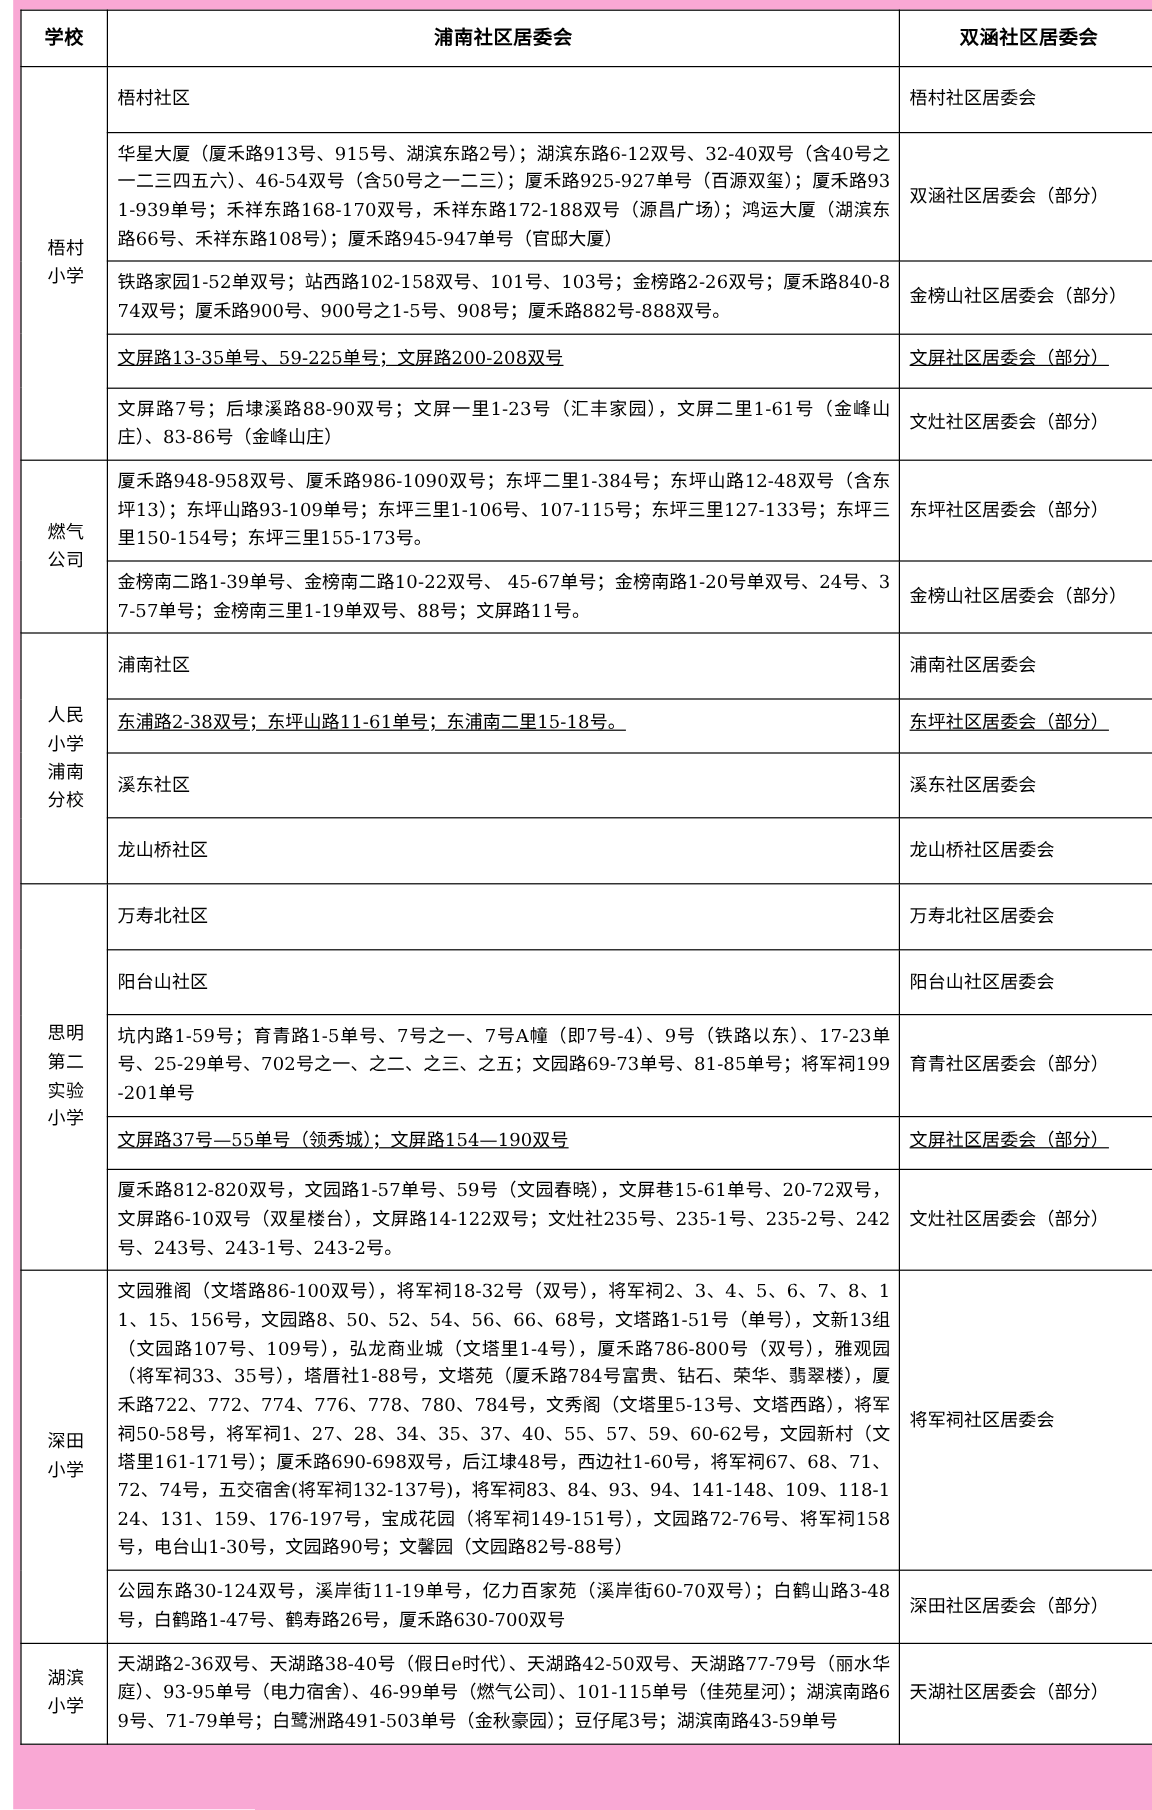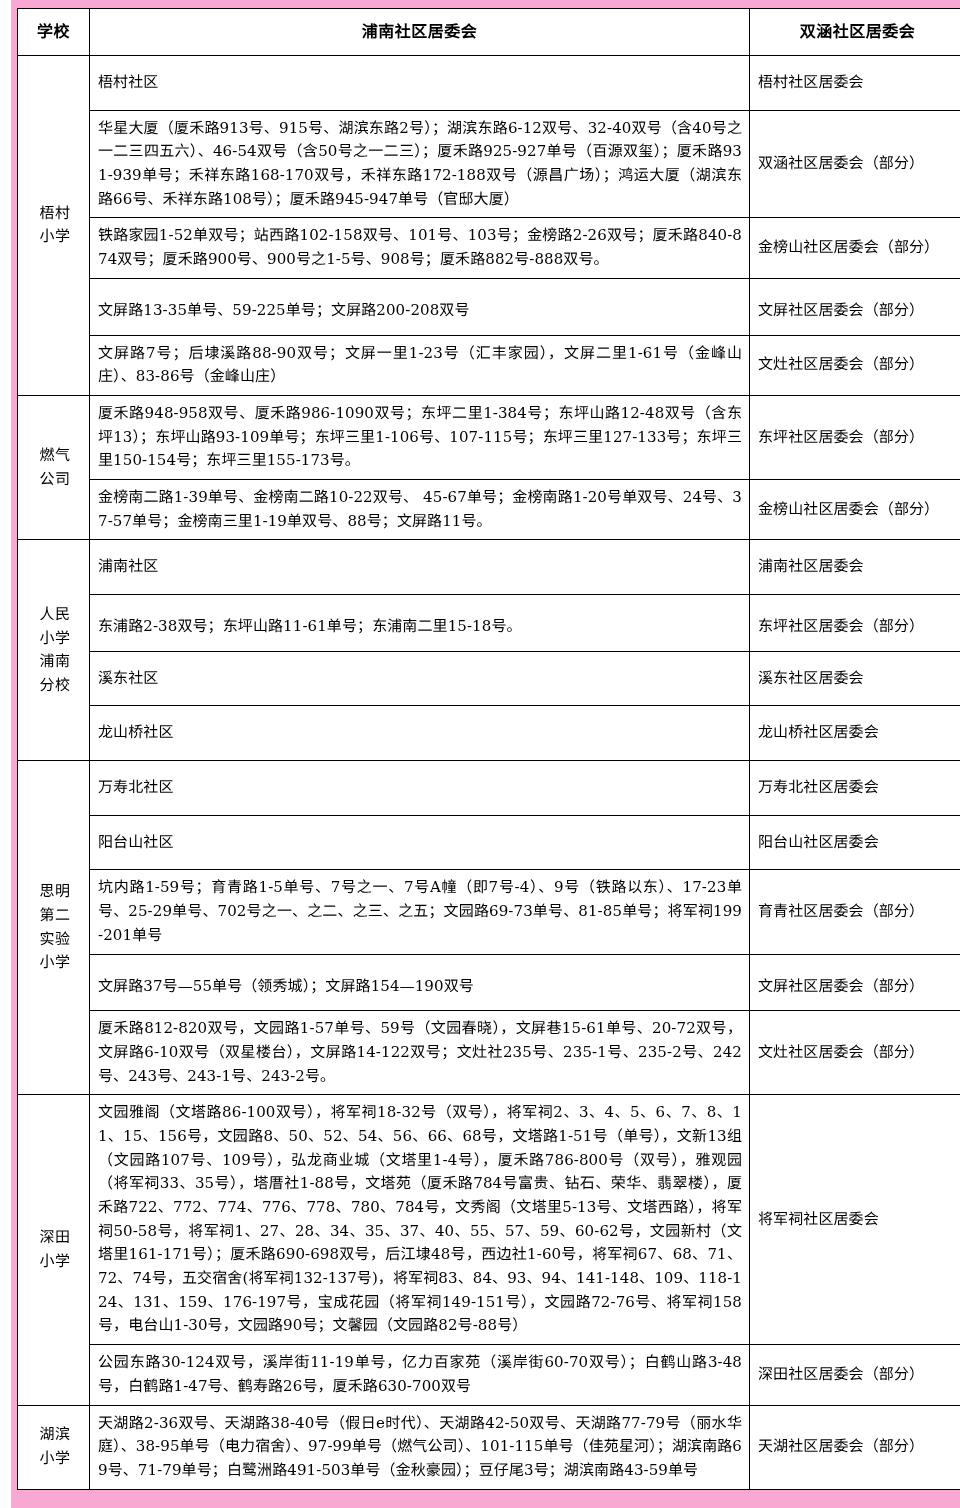--- a/index.html
+++ b/index.html
@@ -82,21 +82,21 @@
 
   
   td.comm-cell {
     text-align: left;
     letter-spacing: 0.1px;
     word-break: normal;
     overflow-wrap: anywhere;
   }
 
   
-  tr.pad-row td { padding-top: 20px; padding-bottom: 12px; }
+  tr.pad-row td { padding-top: 8px; padding-bottom: 12px; text-decoration: underline; }
   tr.pad-lg td  { padding-top: 15px; padding-bottom: 15px; }
 </style>
 </head>
 <body>
 
 <div id="sheet">
   <table class="zoning">
     <colgroup>
       <col class="c-school">
       <col class="c-area">
@@ -182,18 +182,18 @@
           <td class="school-cell" rowspan="2"><span class="school-name">深田小学</span></td>
           <td class="area-cell">文园雅阁（文塔路86-100双号），将军祠18-32号（双号），将军祠2、3、4、5、6、7、8、11、15、156号，文园路8、50、52、54、56、66、68号，文塔路1-51号（单号），文新13组（文园路107号、109号），弘龙商业城（文塔里1-4号），厦禾路786-800号（双号），雅观园（将军祠33、35号），塔厝社1-88号，文塔苑（厦禾路784号富贵、钻石、荣华、翡翠楼），厦禾路722、772、774、776、778、780、784号，文秀阁（文塔里5-13号、文塔西路），将军祠50-58号，将军祠1、27、28、34、35、37、40、55、57、59、60-62号，文园新村（文塔里161-171号）；厦禾路690-698双号，后江埭48号，西边社1-60号，将军祠67、68、71、72、74号，五交宿舍(将军祠132-137号)，将军祠83、84、93、94、141-148、109、118-124、131、159、176-197号，宝成花园（将军祠149-151号），文园路72-76号、将军祠158号，电台山1-30号，文园路90号；文馨园（文园路82号-88号）</td>
           <td class="comm-cell">将军祠社区居委会</td>
         </tr>
         <tr>
           <td class="area-cell">公园东路30-124双号，溪岸街11-19单号，亿力百家苑（溪岸街60-70双号）；白鹤山路3-48号，白鹤路1-47号、鹤寿路26号，厦禾路630-700双号</td>
           <td class="comm-cell">深田社区居委会（部分）</td>
         </tr>
         <tr>
           <td class="school-cell" rowspan="1"><span class="school-name">湖滨小学</span></td>
-          <td class="area-cell">天湖路2-36双号、天湖路38-40号（假日e时代）、天湖路42-50双号、天湖路77-79号（丽水华庭）、38-95单号（电力宿舍）、97-99单号（燃气公司）、101-115单号（佳苑星河）；湖滨南路69号、71-79单号；白鹭洲路491-503单号（金秋豪园）；豆仔尾3号；湖滨南路43-59单号</td>
+          <td class="area-cell">天湖路2-36双号、天湖路38-40号（假日e时代）、天湖路42-50双号、天湖路77-79号（丽水华庭）、93-95单号（电力宿舍）、46-99单号（燃气公司）、101-115单号（佳苑星河）；湖滨南路69号、71-79单号；白鹭洲路491-503单号（金秋豪园）；豆仔尾3号；湖滨南路43-59单号</td>
           <td class="comm-cell">天湖社区居委会（部分）</td>
         </tr>
       </tbody>
   </table>
 </div>
 
 </body></html>

